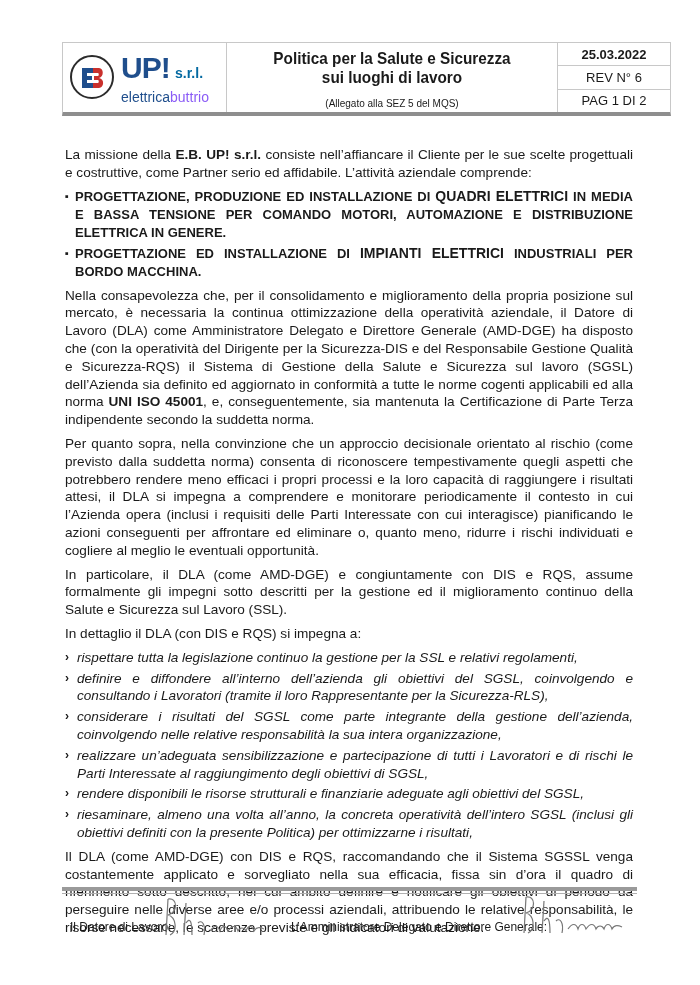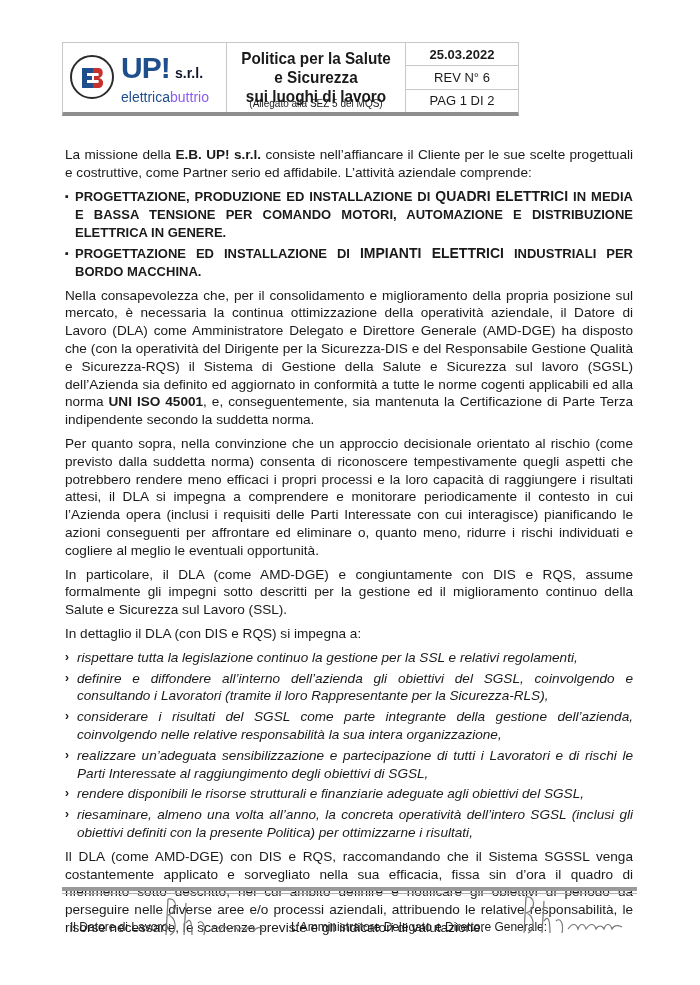--- a/index.html
+++ b/index.html
@@ -1,34 +1,34 @@
 <!DOCTYPE html>
 <html><head>
 <meta charset="utf-8">
 <style>
   html, body { margin: 0; padding: 0; background: #ffffff; }
   body { width: 700px; height: 985px; position: relative; overflow: hidden;
          font-family: "Liberation Sans", sans-serif; color: #1a1a1a; }
 
   
-  .header { position: absolute; left: 62px; top: 42px; width: 457px; height: 74px;
+  .header { position: absolute; left: 62px; top: 42px; width: 609px; height: 74px;
             border: 1px solid #c8c8c8; border-bottom: 4px solid #8e8e8e; display: flex; box-sizing: border-box; }
   .logo-cell { width: 163px; border-right: 1px solid #c8c8c8; position: relative; }
   .title-cell { flex: 1; border-right: 1px solid #c8c8c8; text-align: center; position: relative; }
   .meta-cell { width: 112px; display: flex; flex-direction: column; }
   .meta-row { flex: 1; display: flex; align-items: center; justify-content: center; font-size: 13px; border-bottom: 1px solid #c8c8c8; text-align: center; }
   .meta-row:last-child { border-bottom: none; }
   .meta-date { font-weight: bold; }
   .doc-title { font-size: 17px; font-weight: bold; line-height: 19px; margin-top: 6px; transform: scaleX(0.9); }
   .doc-sub { position: absolute; bottom: 3px; left: 0; right: 0; font-size: 10px; }
 
   .logo-circle { position: absolute; left: 7px; top: 12px; width: 44px; height: 44px; border: 2px solid #2b2b2b; border-radius: 50%; box-sizing: border-box; }
   .logo-eb { position: absolute; left: 8px; top: 8px; width: 26px; height: 26px; }
   .logo-up { position: absolute; left: 58px; top: 8px; font-size: 30px; font-weight: bold; color: #1f4e8c; letter-spacing: -1px; }
-  .logo-srl { position: absolute; left: 112px; top: 22px; font-size: 14px; font-weight: bold; color: #0f172a; }
+  .logo-srl { position: absolute; left: 112px; top: 22px; font-size: 14px; font-weight: bold; color: #0369a1; }
   .logo-elettrica { position: absolute; left: 58px; top: 46px; font-size: 14px; color: #1f4e8c; }
   .logo-buttrio { color: #8b5cf6; }
 
   
   .content { position: absolute; left: 65px; top: 146px; width: 568px; font-size: 13.6px; line-height: 17.8px; text-align: justify; }
   .content p { margin: 0 0 6px 0; }
   .b { font-weight: bold; }
   .act { list-style: none; padding: 0; margin: 0 0 6px 0; }
   .act li { position: relative; padding-left: 10px; font-weight: bold; font-size: 11px; line-height: 17px; margin-bottom: 3px; text-transform: uppercase; }
   .act li::before { content: "\25AA"; position: absolute; left: 0; top: 0; font-size: 11px; }

